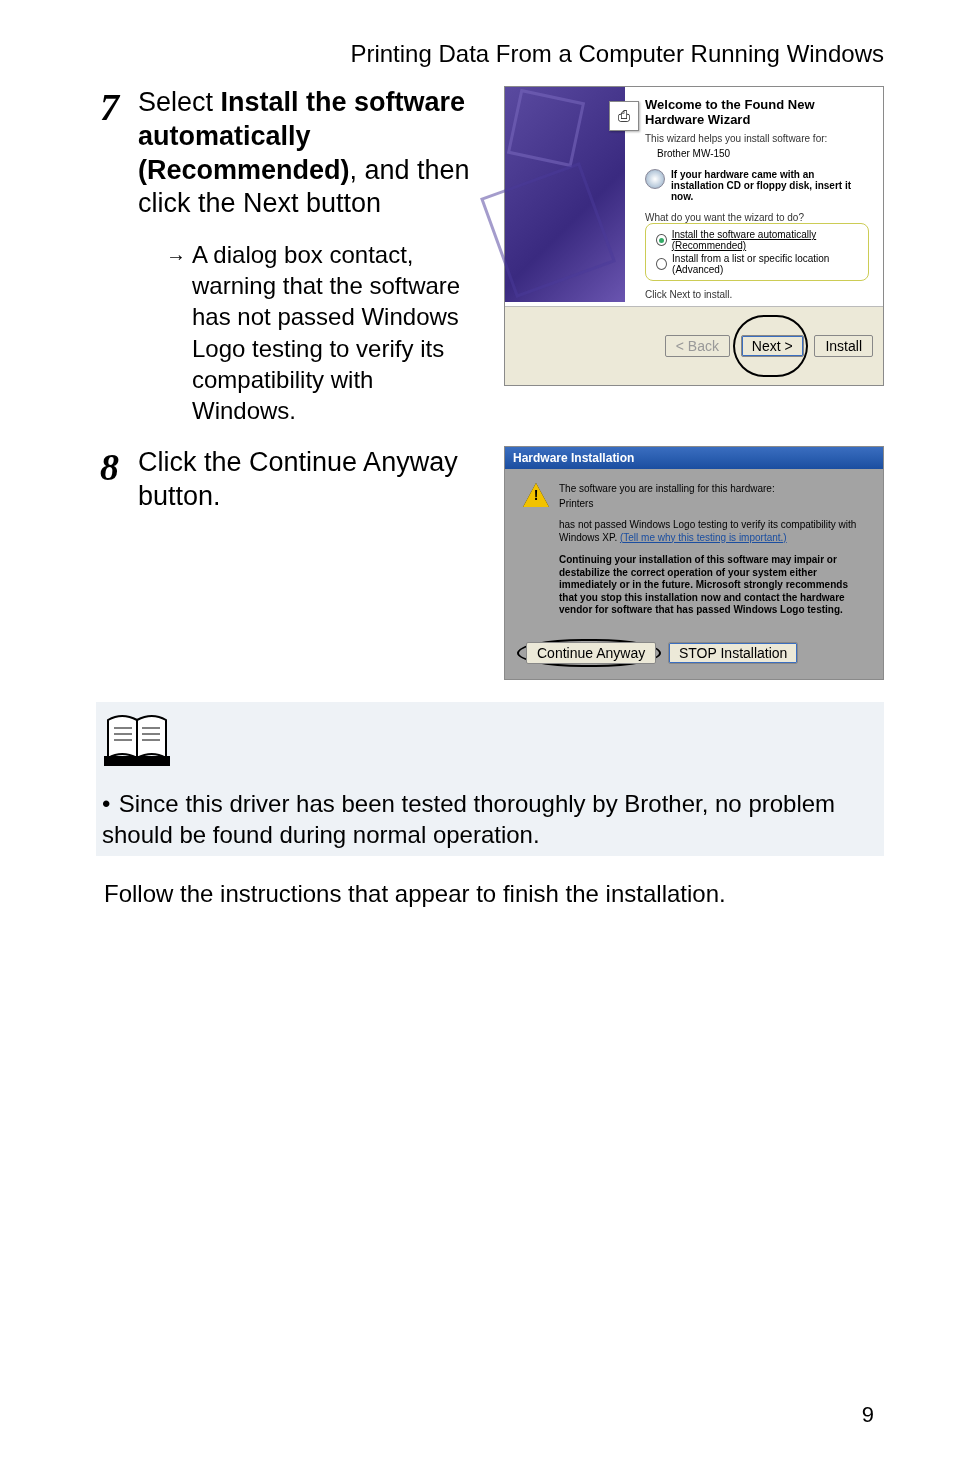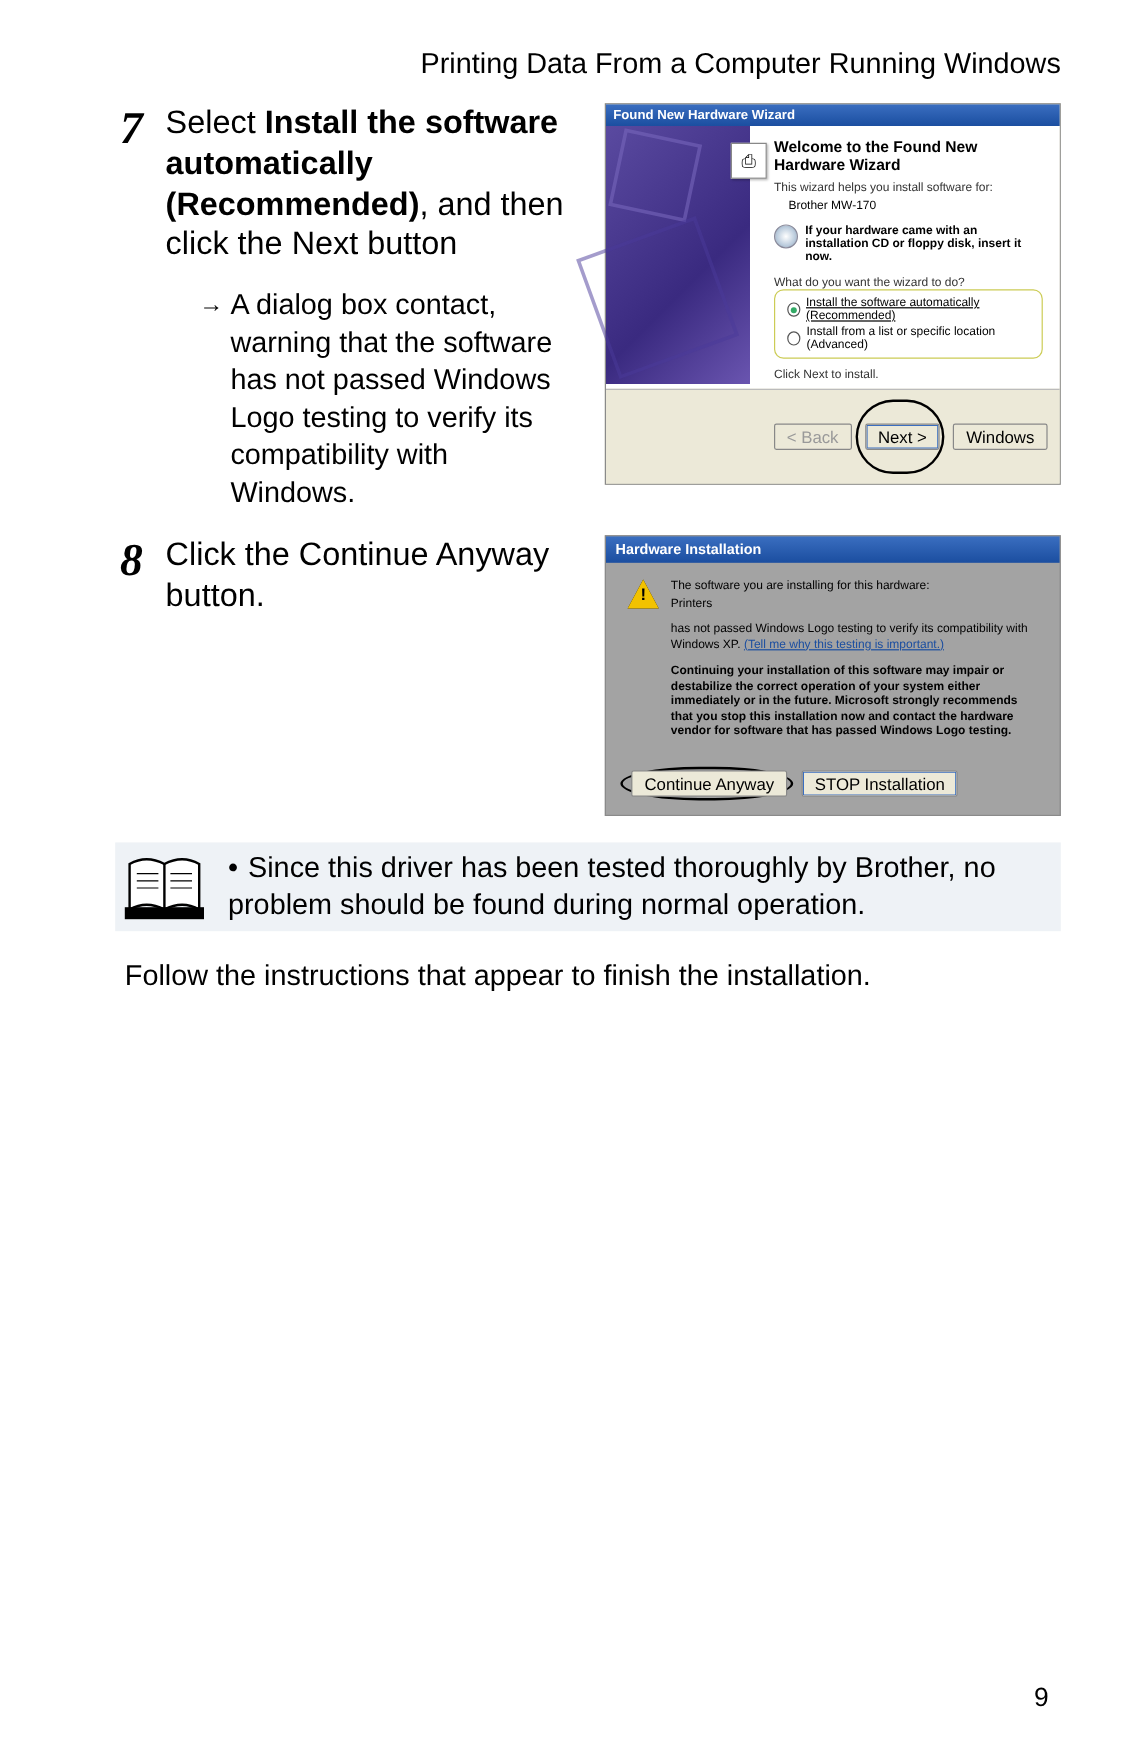--- a/index.html
+++ b/index.html
@@ -139,21 +139,21 @@
   }
   .hwinst .warn-icon .bang{ position:absolute; left:0; right:0; top:4px; text-align:center; font-weight:bold; font-size:14px; color:#000;}
   .hwinst .para { margin:10px 0 0 36px; font-size:10px; line-height:1.25;}
   .hwinst .para .link{ color:#1b4ea0; text-decoration:underline;}
   .hwinst .para.bold { font-weight:bold;}
   .hwinst .footer { text-align:left; padding:10px 12px 12px 12px;}
   .hwinst .footer .ellipse { border:2px solid #000; border-radius:50%/55%; display:inline-block; padding:1px 3px;}
 
   
   .note-row {
-    display:flex; align-items:flex-start; gap:18px; background:#eef2f6; padding:6px 10px 6px 6px; margin: 22px 0 22px -4px;
+    display:flex; align-items:flex-start; gap:18px; background:#eef2f6; padding:6px 10px 6px 6px; margin: 22px 0 22px -4px; flex-direction: column;
   }
   .note-row .book {
     width:70px; height:62px; flex-shrink:0; position:relative;
   }
   .note-row .book svg { width:100%; height:100%; }
   .note-row .note-text { font-size:24px; line-height:1.3; flex:1; }
   .note-row .bullet { display:inline-block; width:10px;}
 
   .follow-text {
     font-size: 24px;
@@ -179,31 +179,30 @@
     <div class="step-num">7</div>
     <div class="step-body">
       <span>Select </span><span class="bold">Install the software automatically (Recommended)</span><span>, and then click the Next button</span>
       <div class="sub-list">
         <span class="arrow">→</span>
         <span>A dialog box contact, warning that the software has not passed Windows Logo testing to verify its compatibility with Windows.</span>
       </div>
     </div>
     <div class="screenshot">
       <div class="wizard">
-        <div class="titlebar">Found New Hardware Wizard</div>
         <div class="body">
           <div class="side">
             <div class="deco1"></div>
               <div class="deco2"></div>
             <div class="icon-box">⎙</div>
           </div>
           <div class="content">
             <h3>Welcome to the Found New Hardware Wizard</h3>
             <div class="small">This wizard helps you install software for:</div>
-            <div class="device">Brother MW-170</div>
+            <div class="device">Brother MW-150</div>
             <div class="cd-row">
               <div class="cd"></div>
               <b>If your hardware came with an installation CD or floppy disk, insert it now.</b>
             </div>
             <div class="small">What do you want the wizard to do?</div>
             <div class="radio-group">
               <div class="radio-row">
                 <span class="radio sel"></span>
                 <span style="text-decoration:underline">Install the software automatically (Recommended)</span>
               </div>
@@ -213,21 +212,21 @@
               </div>
             </div>
             <div class="small">Click Next to install.</div>
           </div>
         </div>
         <div class="footer">
           <span class="btn disabled">&lt; Back</span>
           <span class="footer-ellipse">
             <span class="btn ring">Next &gt;</span>
           </span>
-          <span class="btn">Windows</span>
+          <span class="btn">Install</span>
         </div>
       </div>
     </div>
   </div>
 
   <div class="step-row" style="margin-top:10px;">
     <div class="step-num">8</div>
     <div class="step-body">
       <span>Click the Continue Anyway button.</span>
     </div>

